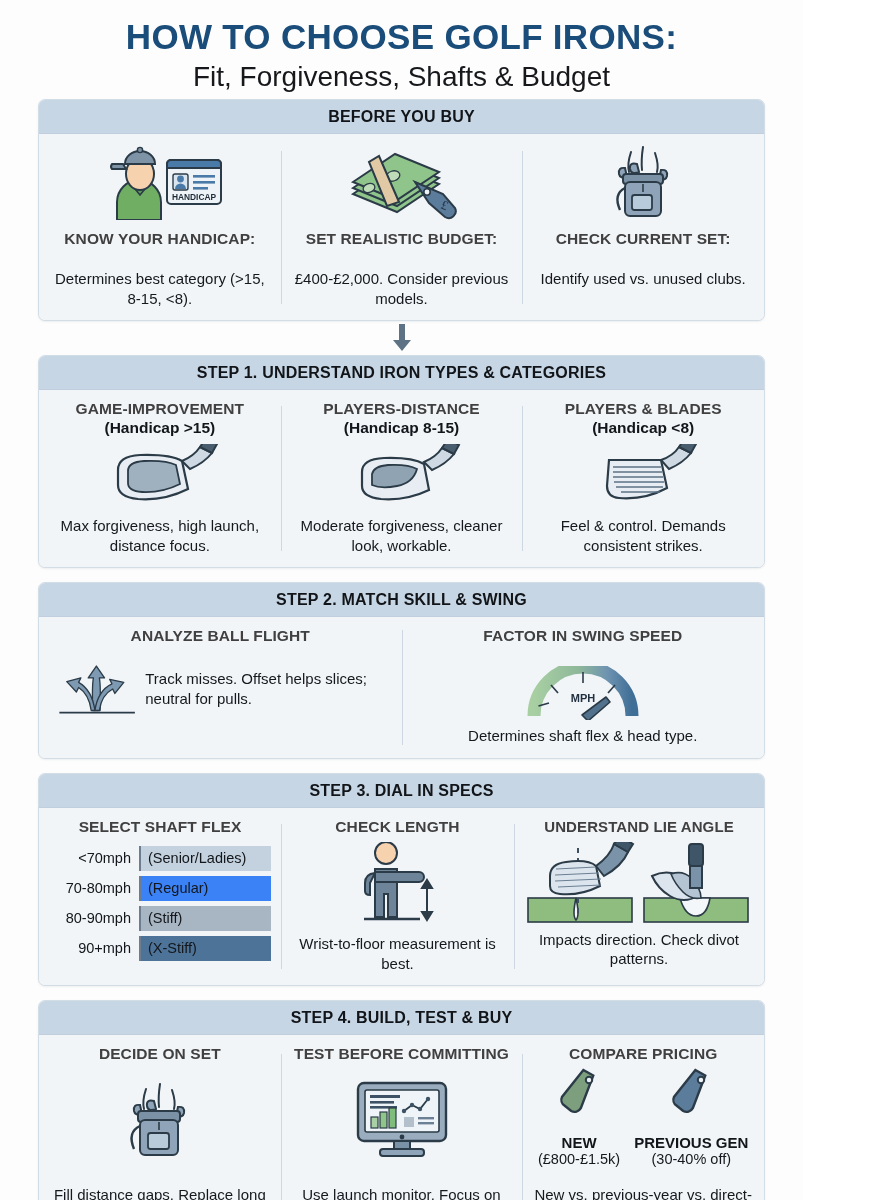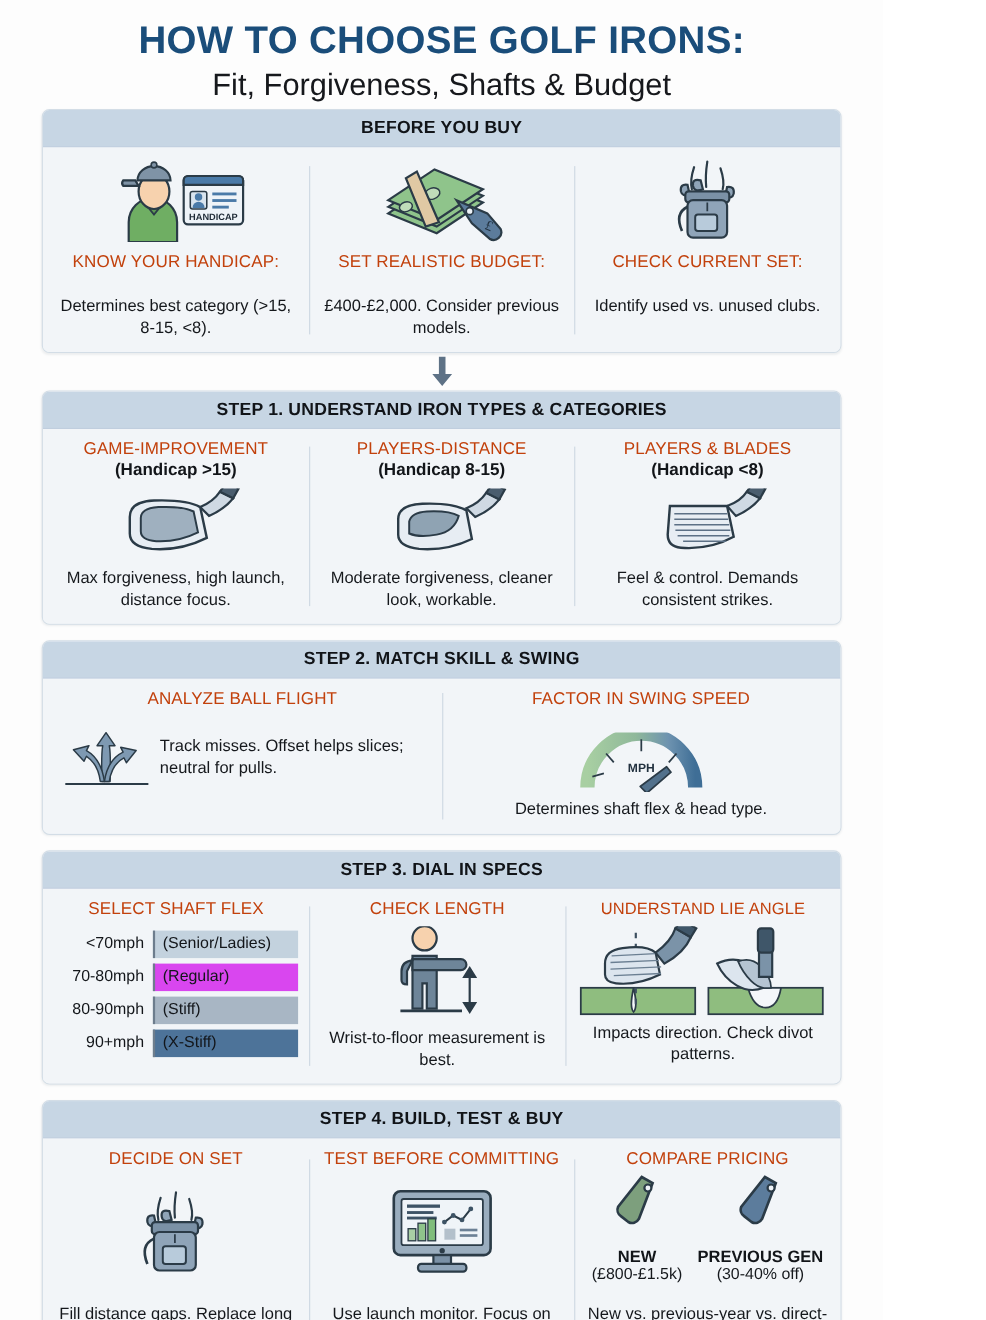--- a/index.html
+++ b/index.html
@@ -38,21 +38,21 @@
   .col {
     flex: 1 1 0; padding: 10px 10px 12px; text-align: center;
     display: flex; flex-direction: column; align-items: center;
     position: relative;
   }
   .col + .col::before {
     content: ""; position: absolute; left: 0; top: 9%; bottom: 9%;
     width: 1px; background: #cdd8e2;
   }
   .col-title {
-    font-size: 15.5px; font-weight: normal; color: #c2410c; line-height: 1.22;
+    font-size: 15.5px; font-weight: bold; color: #404040; line-height: 1.22;
     letter-spacing: .1px;
   }
   .col-title.small { font-size: 15px; }
   .col-sub { font-size: 15.5px; font-weight: bold; color: #121519; line-height: 1.22; }
   .col-desc { font-size: 15px; color: #15181c; line-height: 1.3; }
   .icon-wrap { display: flex; align-items: center; justify-content: center; }
 
   
   .mt4 { margin-top: 20px; } .mt6 { margin-top: 6px; } .mt8 { margin-top: 18px; }
   .mt10 { margin-top: 10px; }
@@ -299,21 +299,21 @@
 
         <div class="col">
           <div class="col-title">SELECT SHAFT FLEX</div>
           <div class="flex-table">
             <div class="flex-row">
               <div class="flex-speed">&lt;70mph</div>
               <div class="flex-bar" style="background:#c3d2de">(Senior/Ladies)</div>
             </div>
             <div class="flex-row">
               <div class="flex-speed">70-80mph</div>
-              <div class="flex-bar" style="background:#d946ef">(Regular)</div>
+              <div class="flex-bar" style="background:#3b82f6">(Regular)</div>
             </div>
             <div class="flex-row">
               <div class="flex-speed">80-90mph</div>
               <div class="flex-bar" style="background:#a8b6c4">(Stiff)</div>
             </div>
             <div class="flex-row">
               <div class="flex-speed">90+mph</div>
               <div class="flex-bar" style="background:#4d7399">(X-Stiff)</div>
             </div>
           </div>

